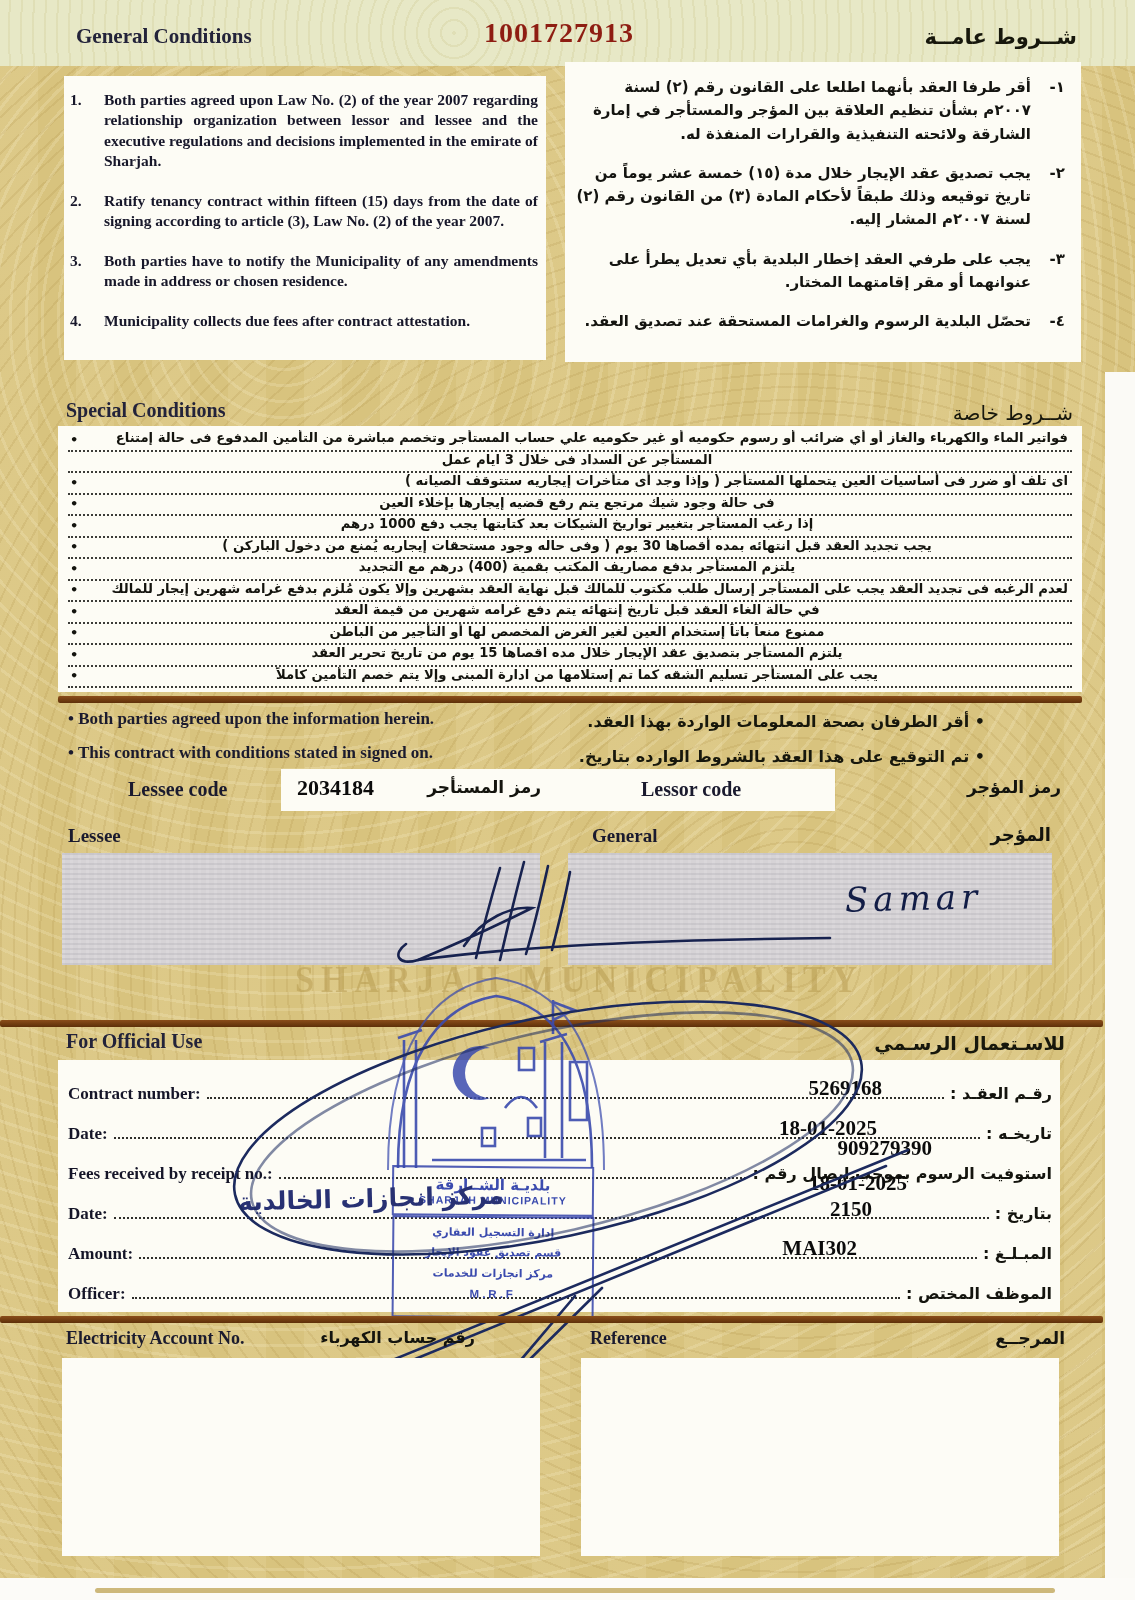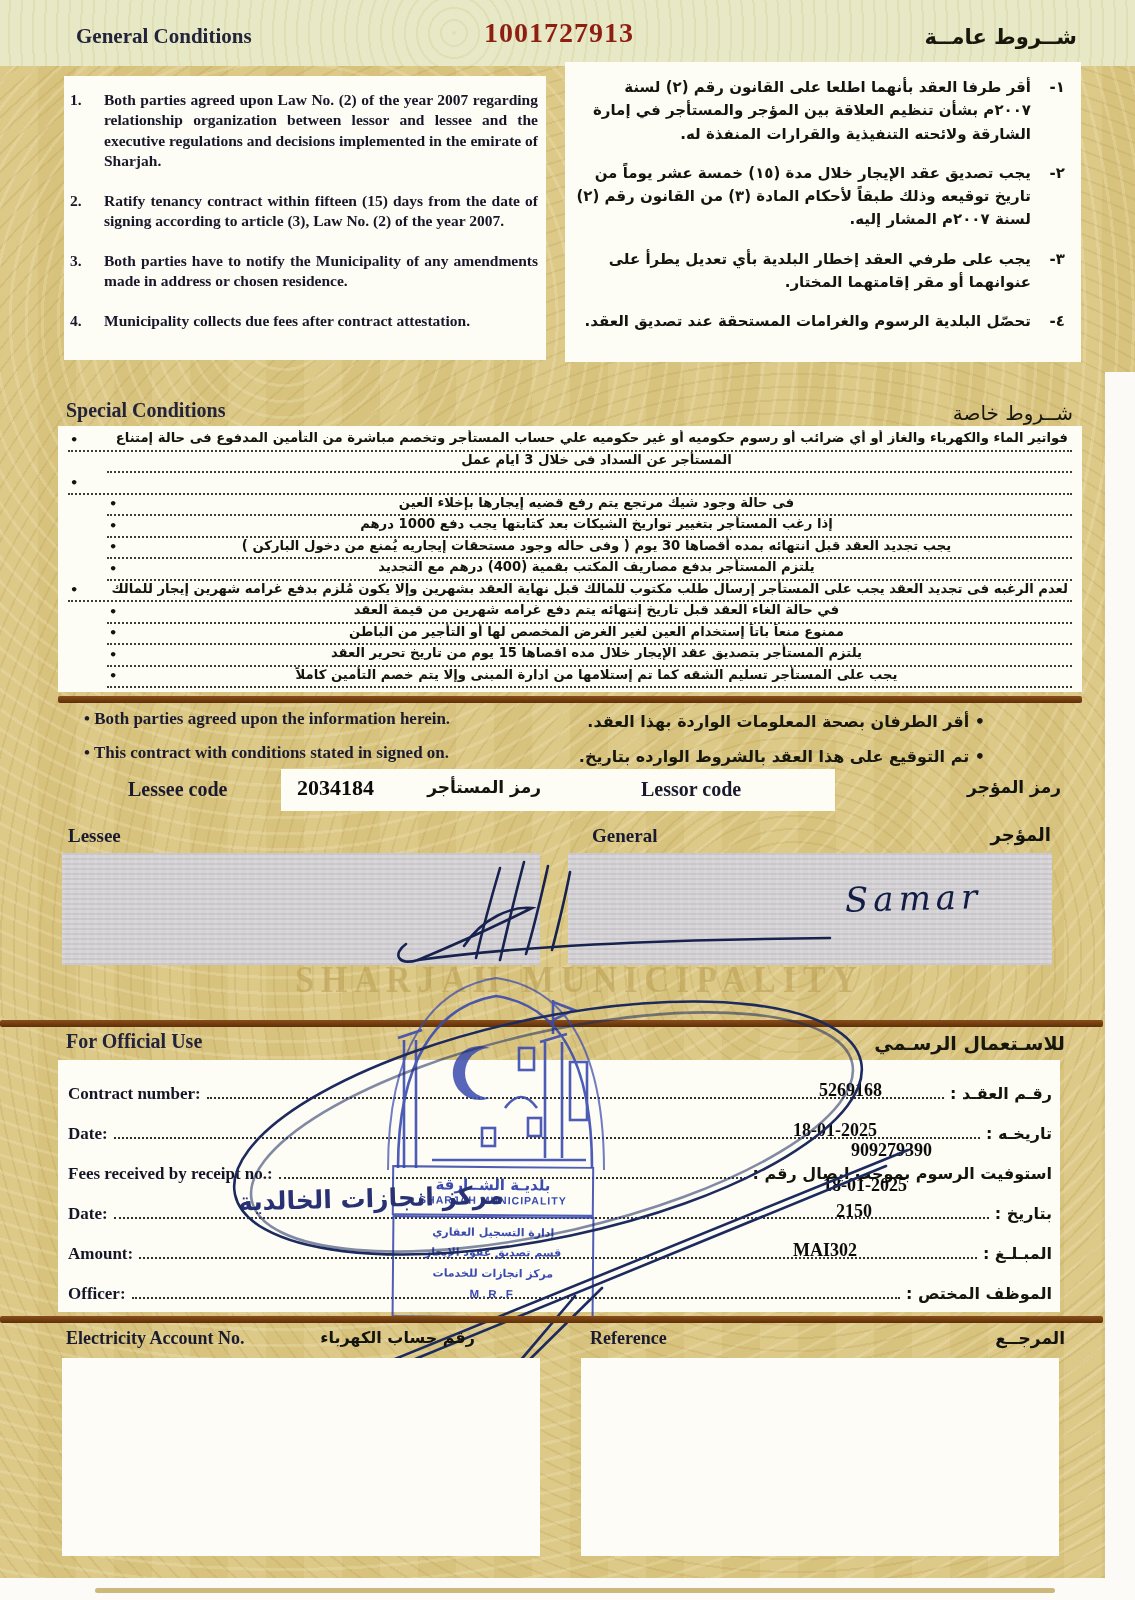--- a/index.html
+++ b/index.html
@@ -31,31 +31,31 @@
   .ar-item .num{min-width:26px;}
   .ar-item .txt{text-align:right;}
 
   
   .sp-title-en{left:66px;top:399px;font-weight:700;font-size:20px;color:#23233a;}
   .sp-title-ar{right:62px;top:401px;font-weight:400;font-size:20px;color:#17170c;}
   .sp-box{left:58px;top:426px;width:1024px;height:266px;padding:4px 10px 0 10px;box-sizing:border-box;}
   .sc-line{position:relative;height:21.5px;border-bottom:2px dotted #3c3c38;direction:rtl;
     font-family:"DejaVu Sans",sans-serif;font-weight:700;font-size:13.2px;color:#14140e;
     text-align:right;padding:0 4px 1px 18px;box-sizing:border-box;white-space:nowrap;overflow:hidden;}
-  .sc-line.c{text-align:center;margin-left:39px;}
+  .sc-line.c{text-align:center;}
   .sc-line .blt{position:absolute;left:2px;bottom:3px;font-size:13px;}
 
   
   .rule{height:7px;background:linear-gradient(#8a4d1a,#5e3009);border-radius:2px;}
   .rule1{left:58px;top:696px;width:1024px;}
   .rule2{left:0;top:1020px;width:1103px;}
   .rule3{left:0;top:1316px;width:1103px;}
 
   
-  .agree-en{left:68px;top:710px;width:470px;font-weight:700;font-size:17px;color:#1b1b2e;line-height:1.0;margin-left:16px;}
+  .agree-en{left:68px;top:710px;width:470px;font-weight:700;font-size:17px;color:#1b1b2e;line-height:1.0;}
   .agree-en div{margin-bottom:17px;}
   .agree-ar{right:150px;top:714px;width:420px;font-weight:700;font-size:16px;color:#17170c;line-height:1.0;text-align:right;}
   .agree-ar div{margin-bottom:19px;}
 
   
   .codes-white{left:281px;top:769px;width:554px;height:42px;}
   .lbl-serif{font-weight:700;font-size:20px;color:#1a1a2e;}
   .lessee-code-l{left:128px;top:778px;}
   .lessee-code-v{left:297px;top:775px;font-weight:700;font-size:22px;color:#0c0c0c;}
   .lessee-code-ar{right:594px;top:777px;font-weight:700;font-size:17px;color:#14140e;}
@@ -80,21 +80,21 @@
 
   
   .off-title-en{left:66px;top:1030px;font-weight:700;font-size:20px;color:#23233a;}
   .off-title-ar{right:70px;top:1032px;font-weight:700;font-size:19px;color:#17170c;}
   .off-box{left:58px;top:1060px;width:1002px;height:252px;padding:6px 8px 0 10px;box-sizing:border-box;}
   .orow{position:relative;display:flex;align-items:flex-end;height:40px;}
   .orow .en{font-weight:700;font-size:17px;color:#151528;padding-bottom:2px;white-space:nowrap;}
   .orow .leader{flex:1;border-bottom:2.5px dotted #2e2e2a;margin:0 6px 7px 6px;height:0;}
   .orow .arl{font-family:"DejaVu Sans",sans-serif;font-weight:700;font-size:16px;color:#14140e;
     direction:rtl;padding-bottom:3px;white-space:nowrap;}
-  .oval{position:absolute;font-family:"Liberation Serif",serif;font-weight:700;font-size:18px;color:#0b0b0b;white-space:nowrap;}
+  .oval{position:absolute;font-family:"Liberation Serif",serif;font-weight:700;font-size:21px;color:#0b0b0b;white-space:nowrap;}
   .v1{right:170px;bottom:5px;}
   .v2{right:175px;bottom:5px;}
   .v3{right:120px;bottom:25px;}
   .v4{right:145px;bottom:30px;}
   .v4b{right:180px;bottom:4px;}
   .v5{right:195px;bottom:5px;}
 
   
   .stamp{color:#3b4bae;}
   .stamp-title{left:392px;top:1166px;width:202px;height:50px;border:2.5px solid rgba(57,72,172,.88);
@@ -171,21 +171,21 @@
       <span class="num">٤-</span>
       <span class="txt">تحصّل البلدية الرسوم والغرامات المستحقة عند تصديق العقد.</span>
     </div>
   </div>
 
   <div class="abs sp-title-en">Special Conditions</div>
   <div class="abs sp-title-ar ar">شــروط خاصة</div>
   <div class="abs whitebox sp-box">
     <div class="sc-line"><span class="blt">•</span><span>فواتير الماء والكهرباء والغاز أو أي ضرائب أو رسوم حكوميه أو غير حكوميه علي حساب المستأجر وتخصم مباشرة من التأمين المدفوع فى حالة إمتناع</span></div>
     <div class="sc-line c"><span>المستأجر عن السداد فى خلال 3 ايام عمل</span></div>
-    <div class="sc-line"><span class="blt">•</span></div>
+    <div class="sc-line"><span class="blt">•</span><span>اى تلف أو ضرر فى أساسيات العين يتحملها المستأجر ( وإذا وجد أى متأخرات إيجاريه ستتوقف الصيانه )</span></div>
     <div class="sc-line c"><span class="blt">•</span><span>فى حالة وجود شيك مرتجع يتم رفع قضيه إيجارها بإخلاء العين</span></div>
     <div class="sc-line c"><span class="blt">•</span><span>إذا رغب المستأجر بتغيير تواريخ الشيكات بعد كتابتها يجب دفع 1000 درهم</span></div>
     <div class="sc-line c"><span class="blt">•</span><span>يجب تجديد العقد قبل انتهائه بمده أقصاها 30 يوم ( وفى حاله وجود مستحقات إيجاريه يُمنع من دخول الباركن )</span></div>
     <div class="sc-line c"><span class="blt">•</span><span>يلتزم المستأجر بدفع مصاريف المكتب بقمية (400) درهم مع التجديد</span></div>
     <div class="sc-line"><span class="blt">•</span><span>لعدم الرغبه فى تجديد العقد يجب على المستأجر إرسال طلب مكتوب للمالك قبل نهاية العقد بشهرين وإلا يكون مُلزم بدفع غرامه شهرين إيجار للمالك</span></div>
     <div class="sc-line c"><span class="blt">•</span><span>في حالة الغاء العقد قبل تاريخ إنتهائه يتم دفع غرامه شهرين من قيمة العقد</span></div>
     <div class="sc-line c"><span class="blt">•</span><span>ممنوع منعاً باتاً إستخدام العين لغير الغرض المخصص لها أو التأجير من الباطن</span></div>
     <div class="sc-line c"><span class="blt">•</span><span>يلتزم المستأجر بتصديق عقد الإيجار خلال مده اقصاها 15 يوم من تاريخ تحرير العقد</span></div>
     <div class="sc-line c"><span class="blt">•</span><span>يجب على المستأجر تسليم الشقه كما تم إستلامها من ادارة المبنى وإلا يتم خصم التأمين كاملاً</span></div>
   </div>

